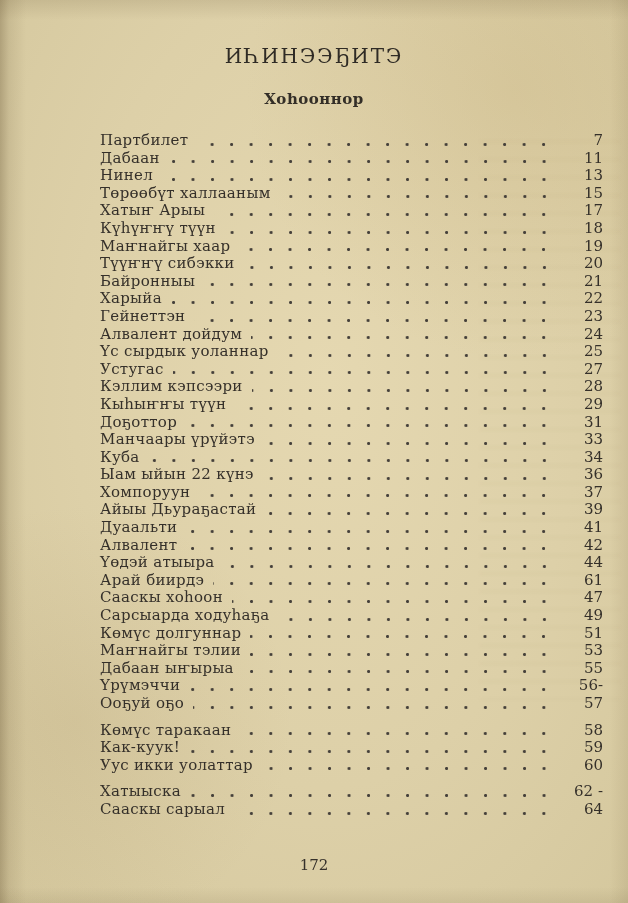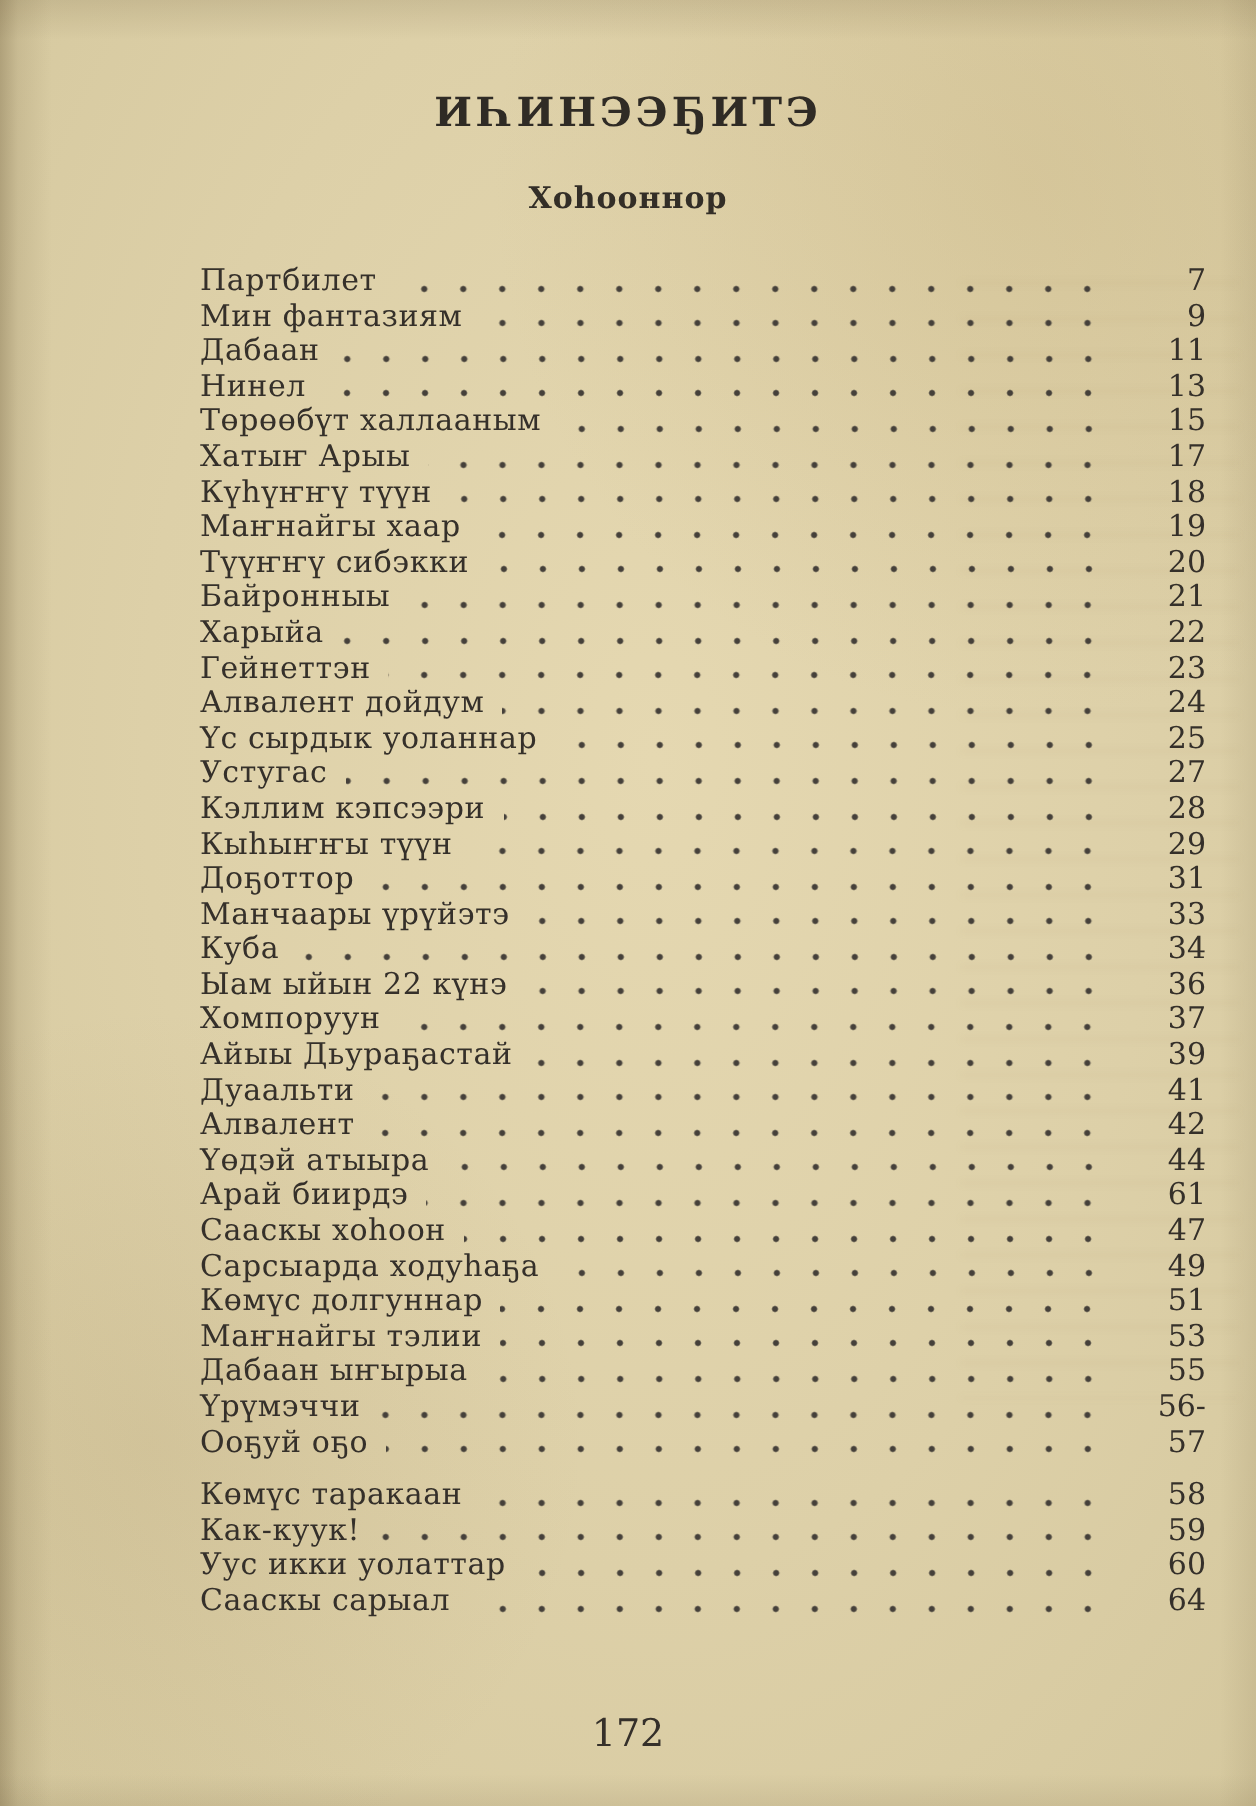--- a/index.html
+++ b/index.html
@@ -41,21 +41,21 @@
     opacity: 0.55;
     pointer-events: none;
   }
   .heading {
     position: absolute;
     top: 44px;
     left: 0;
     width: 100%;
     text-align: center;
     font-size: 20px;
-    font-weight: bold;
+    font-weight: normal;
     letter-spacing: 2px;
     color: #2f2b25;
   }
   .section-title {
     position: absolute;
     top: 90px;
     left: 0;
     width: 100%;
     text-align: center;
     font-size: 15px;
@@ -96,46 +96,41 @@
     min-width: 32px;
     text-align: right;
     white-space: pre;
   }
   .folio {
     position: absolute;
     top: 856px;
     left: 0;
     width: 100%;
     text-align: center;
-    font-size: 19px;
+    font-size: 15px;
     color: #35302a;
   }
 </style>
 </head>
 <body>
 
 <div class="page">
   <div class="ghosting"></div>
 
   <div class="heading">ИҺИНЭЭҔИТЭ</div>
 
   <div class="section-title">Хоһооннор</div>
 
   <div class="toc">
       <div class="toc-row">
         <span class="toc-title">Партбилет</span>
         <span class="toc-leader"></span>
         <span class="toc-page">7</span>
       </div>
       <div class="toc-row">
-        <span class="toc-title">Мин фантазиям</span>
-        <span class="toc-leader"></span>
-        <span class="toc-page">9</span>
-      </div>
-      <div class="toc-row">
         <span class="toc-title">Дабаан</span>
         <span class="toc-leader"></span>
         <span class="toc-page">11</span>
       </div>
       <div class="toc-row">
         <span class="toc-title">Нинел</span>
         <span class="toc-leader"></span>
         <span class="toc-page">13</span>
       </div>
       <div class="toc-row">
@@ -296,20 +291,25 @@
       <div class="toc-row">
         <span class="toc-title">Как-куук!</span>
         <span class="toc-leader"></span>
         <span class="toc-page">59</span>
       </div>
       <div class="toc-row">
         <span class="toc-title">Уус икки уолаттар</span>
         <span class="toc-leader"></span>
         <span class="toc-page">60</span>
       </div>
+      <div class="toc-row gap">
+        <span class="toc-title">Хатыыска</span>
+        <span class="toc-leader"></span>
+        <span class="toc-page">62 -</span>
+      </div>
       <div class="toc-row">
         <span class="toc-title">Сааскы сарыал</span>
         <span class="toc-leader"></span>
         <span class="toc-page">64</span>
       </div>
     </div>
 
   <div class="folio">172</div>
 </div>
 

